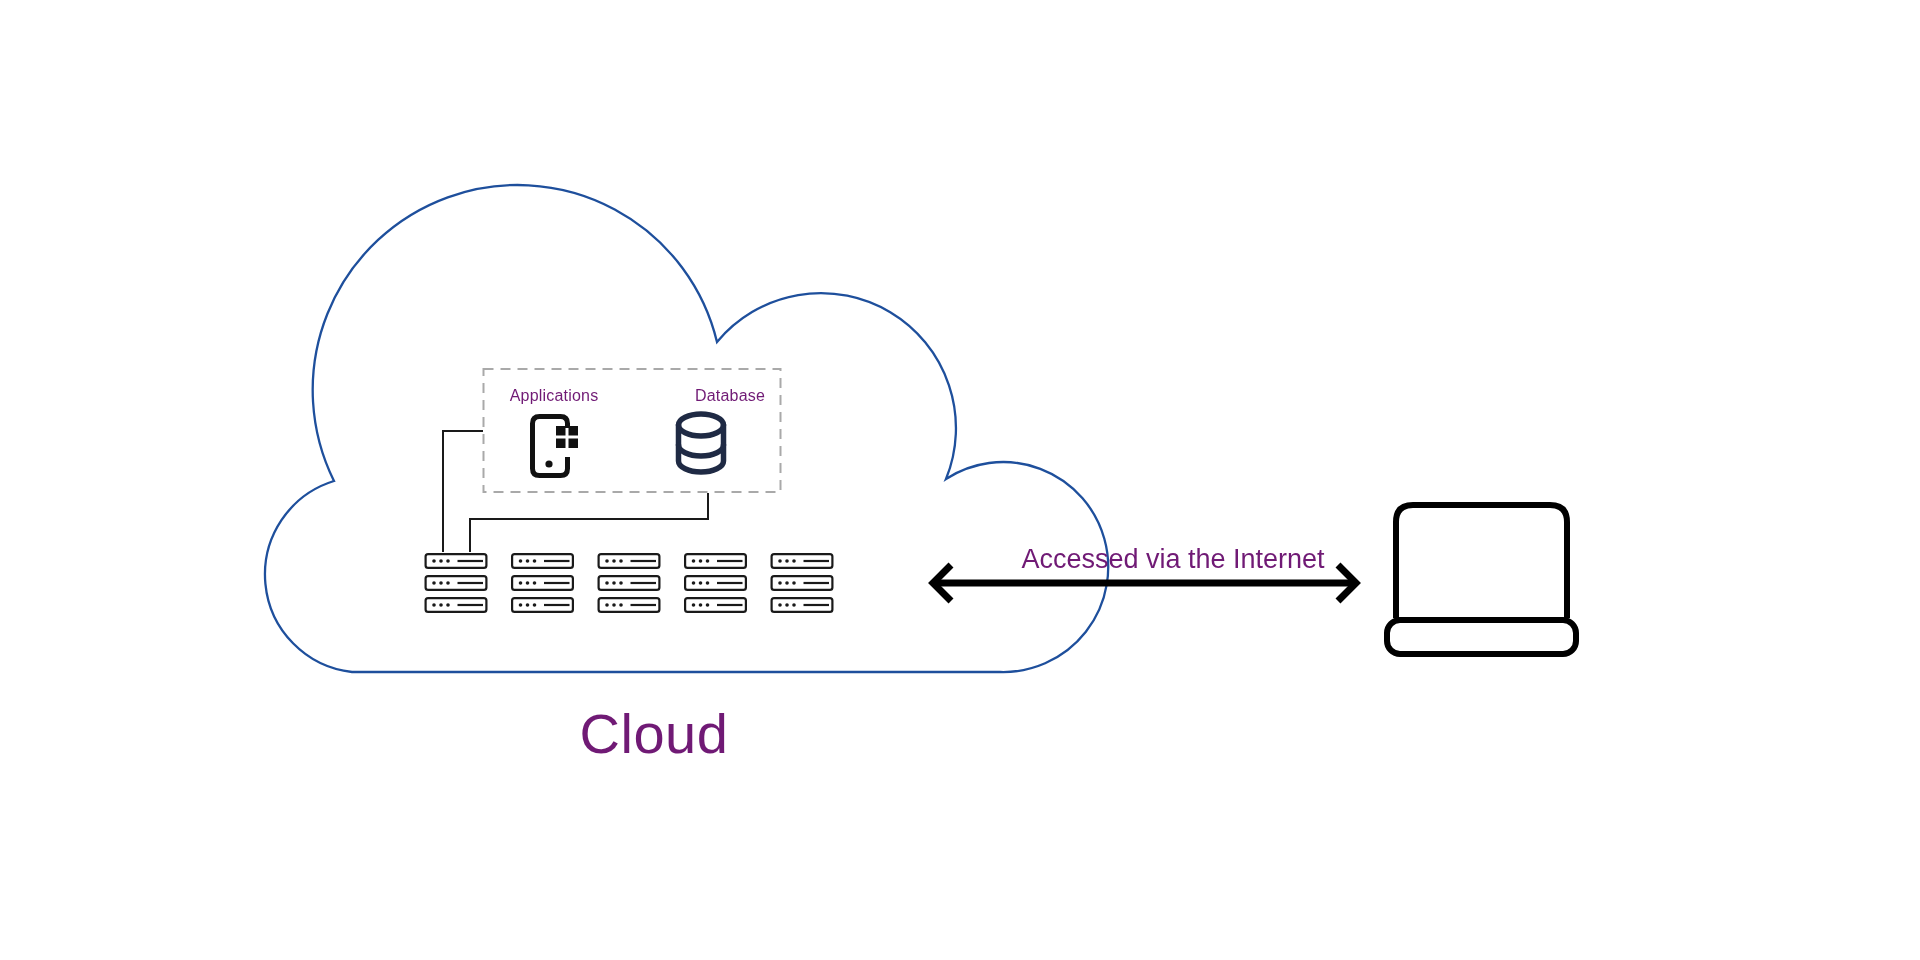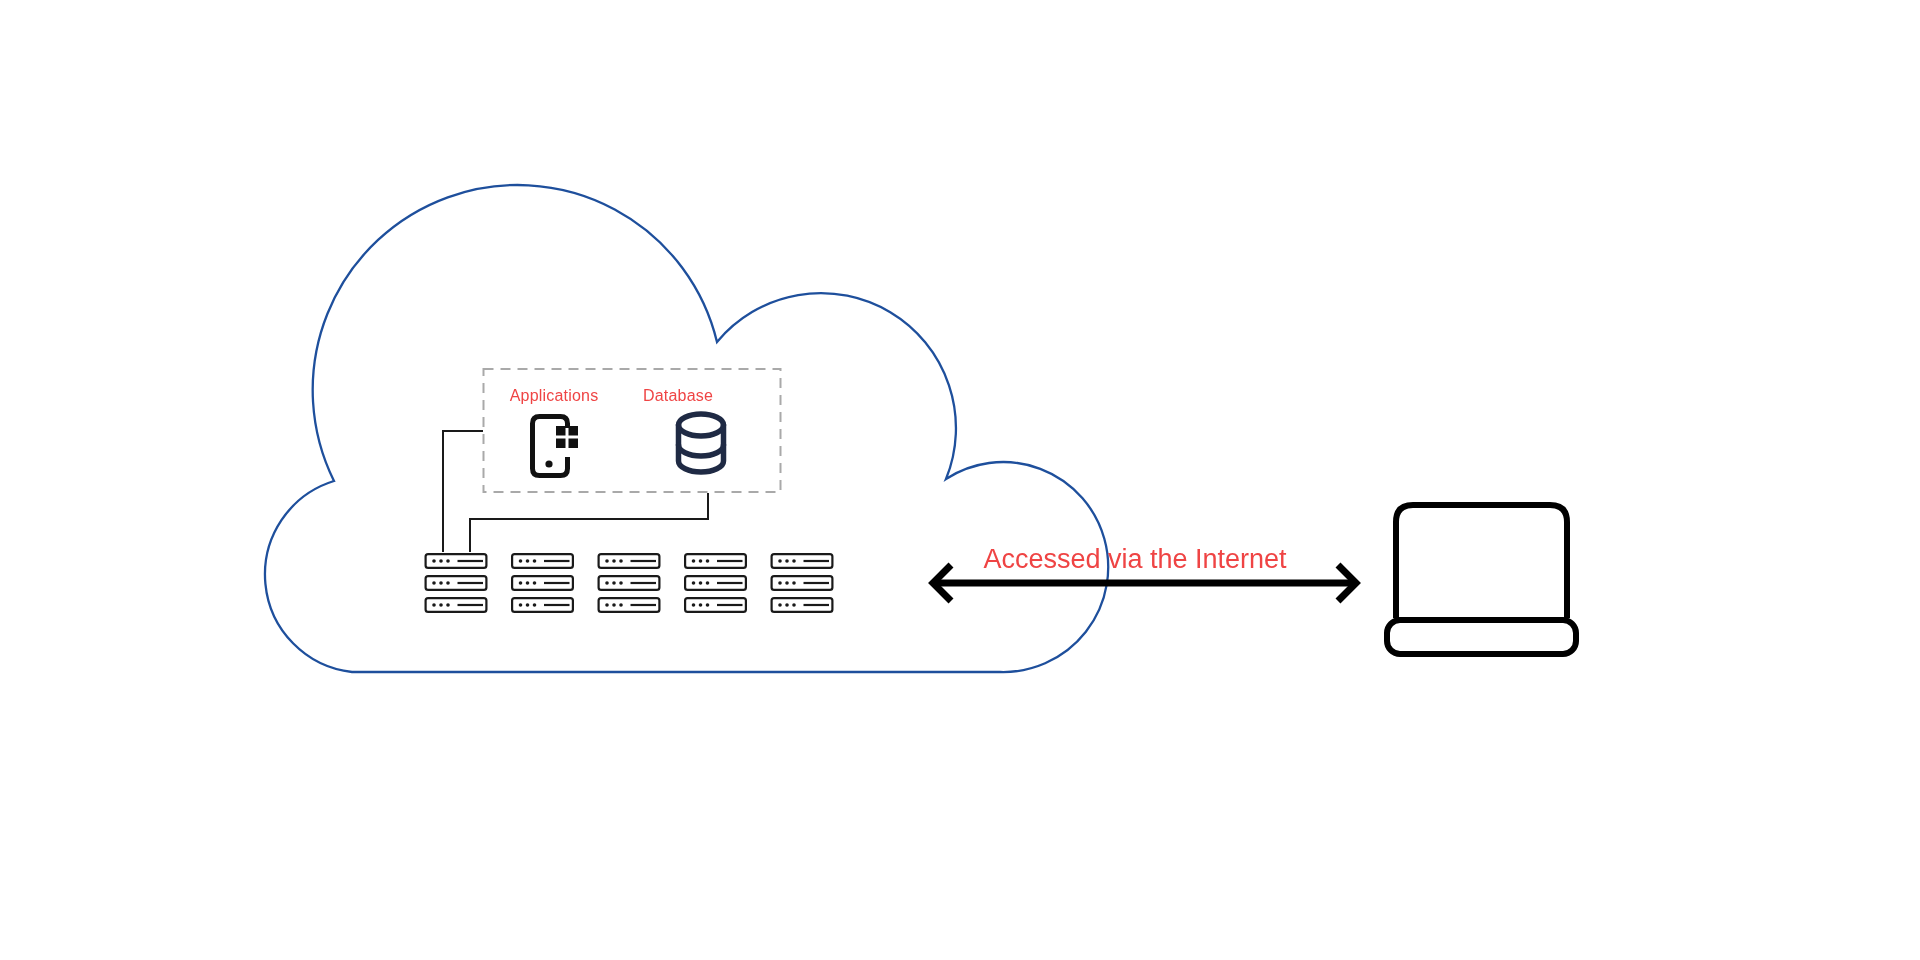--- a/index.html
+++ b/index.html
@@ -1,24 +1,24 @@
 <!DOCTYPE html>
 <html style="--cloud-color: #1e4f9c; --db-color: #1f2a44; --ink: #111111; --dash-color: #a9a9a9;"><head>
 <meta charset="utf-8">
 <style>
   html,body{margin:0;padding:0;background:#ffffff;}
   body{width:1920px;height:960px;overflow:hidden;
        font-family:"Liberation Sans",sans-serif;color:#111111;}
   .canvas{position:relative;width:1920px;height:960px;background:#ffffff;}
   .canvas svg{position:absolute;left:0;top:0;}
   .lbl{position:absolute;transform:translate(-50%,-50%);white-space:nowrap;
-       color:#ef4444;line-height:1;}
+       color:#701a75;line-height:1;}
   .lbl-sm{font-size:16px;letter-spacing:.2px;}
   .lbl-md{font-size:26px;}
-  .lbl-arrow{font-size:27px;}
+  .lbl-arrow{font-size:27px;margin-left:38px;}
   .lbl-lg{font-size:56px;letter-spacing:.5px;}
 </style>
 </head>
 <body>
 
 <div class="canvas">
 
   <svg width="1920" height="960" viewBox="0 0 1920 960">
 
     <path d="M 352 672
@@ -166,18 +166,19 @@
     </g>
 
     <g>
       <path d="M 1396 618 V 522 Q 1396 505 1413 505 H 1550 Q 1567 505 1567 522 V 618" fill="#ffffff" stroke="#000000" stroke-width="6"></path>
       <rect x="1387" y="620" width="189" height="34" rx="13" fill="#ffffff" stroke="#000000" stroke-width="6"></rect>
     </g>
   </svg>
 
   <div class="lbl lbl-sm" style="left:554px;top:396px;">Applications</div>
 
-  <div class="lbl lbl-sm" style="left:678px;top:396px;">Database</div>
+  <div class="lbl lbl-sm" style="left:730px;top:396px;">Database</div>
 
 
+  <div class="lbl lbl-lg" style="left:654px;top:734px;">Cloud</div>
 
   <div class="lbl lbl-arrow" style="left:1135px;top:559px;">Accessed via the Internet</div>
 </div>
 
 </body></html>

